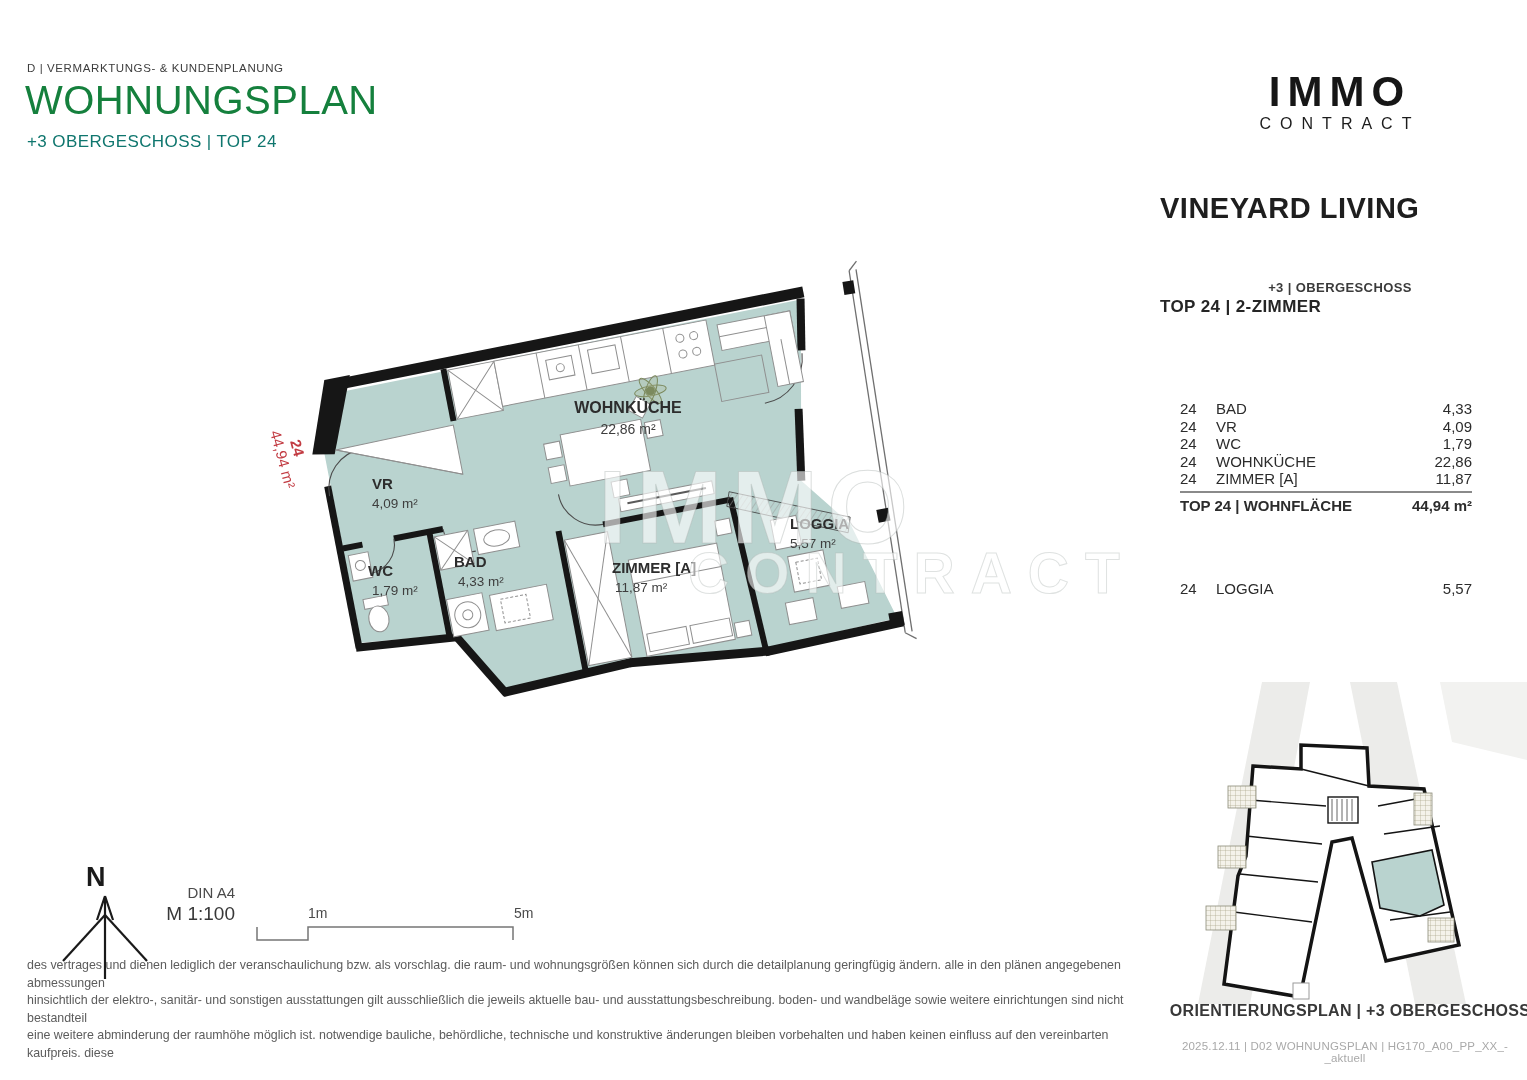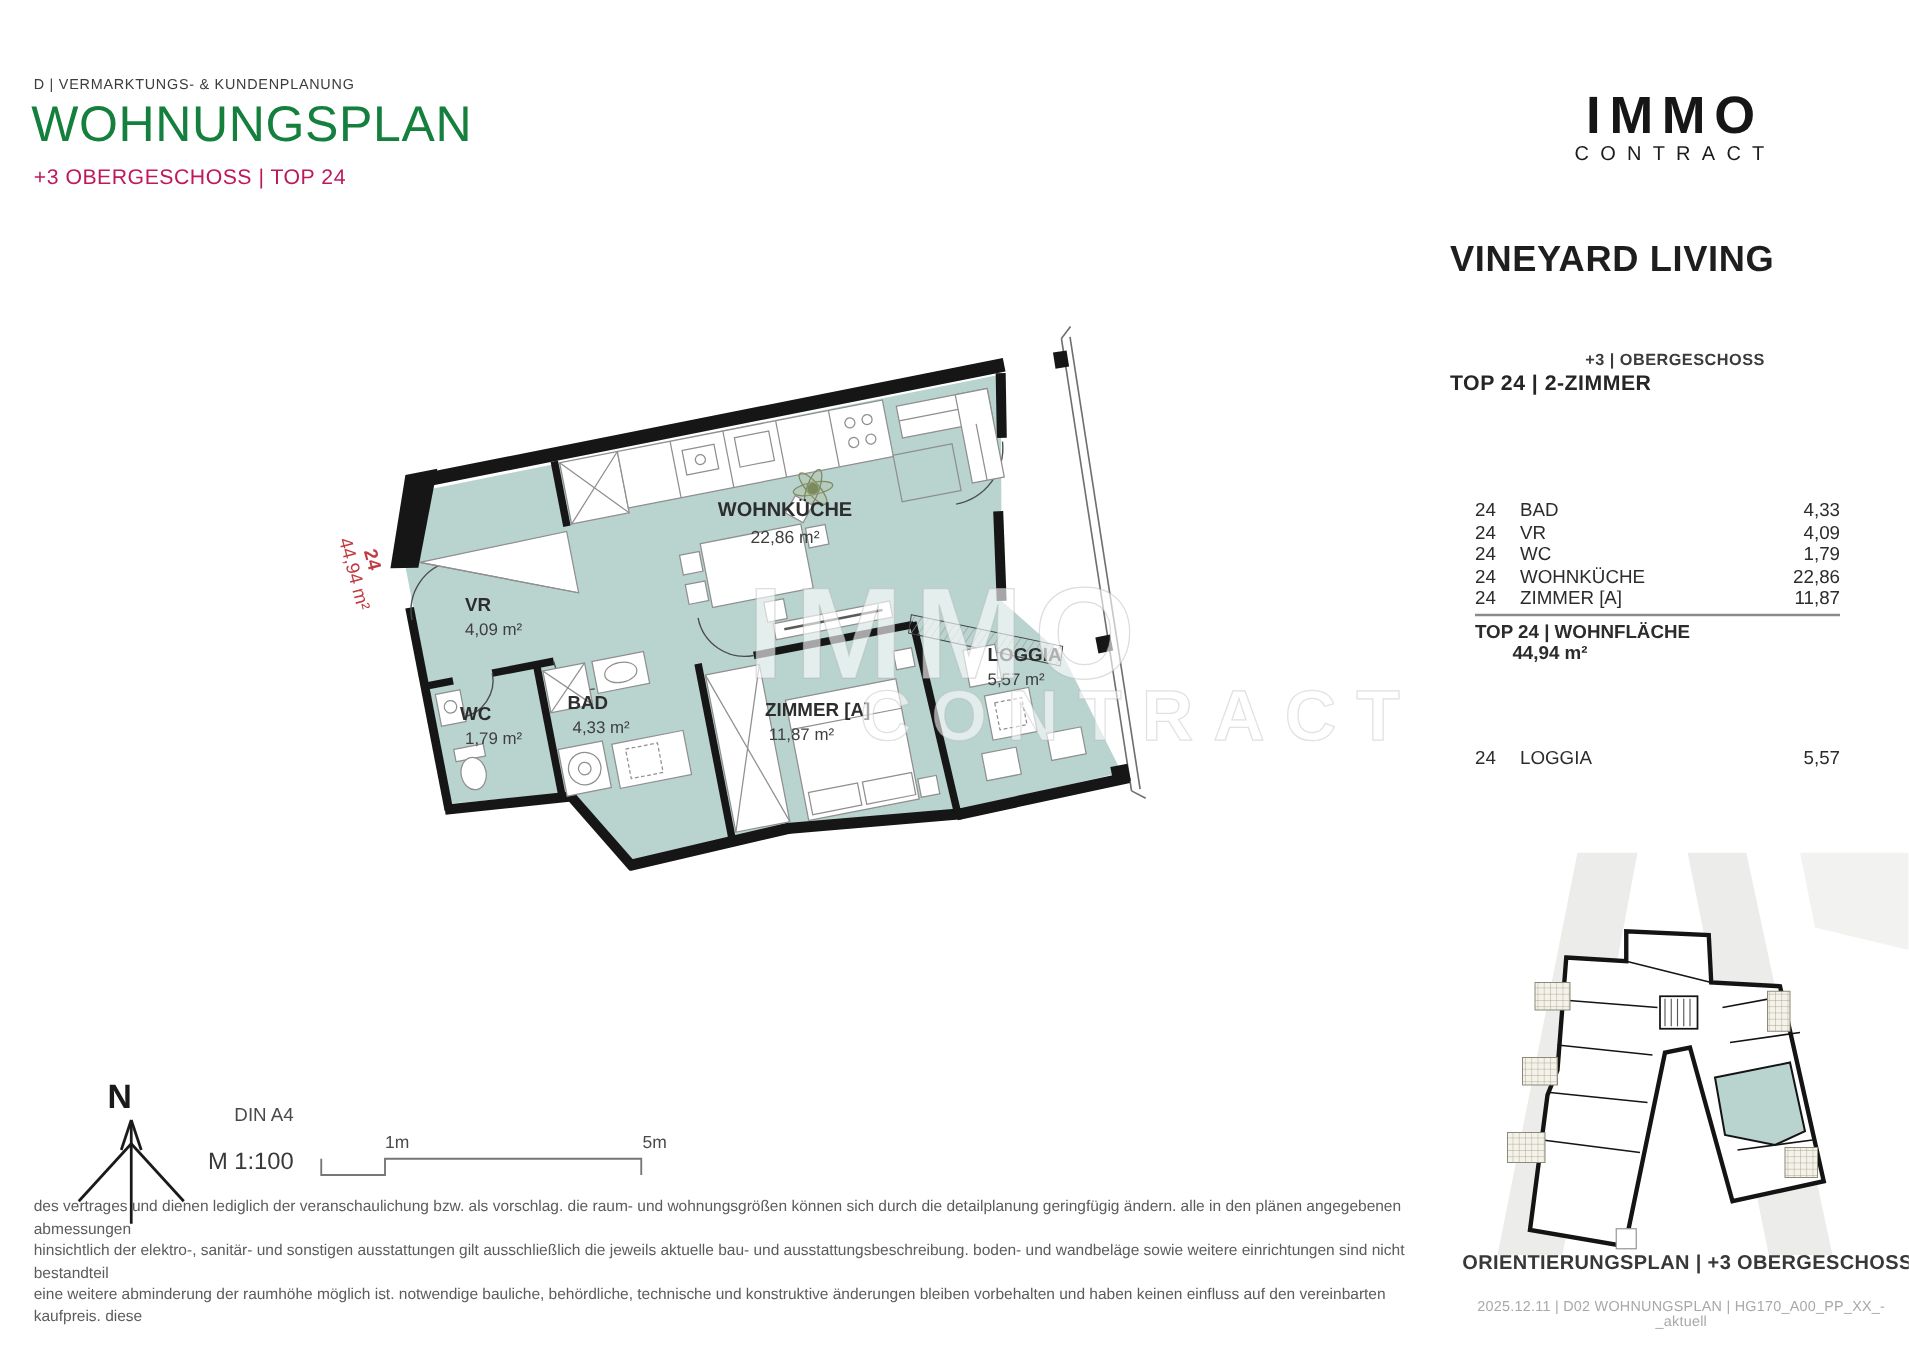--- a/index.html
+++ b/index.html
@@ -3,57 +3,57 @@
 <meta charset="utf-8">
 <style>
   html,body{margin:0;padding:0;background:#ffffff;}
   body{width:1527px;height:1080px;position:relative;overflow:hidden;
        font-family:"Liberation Sans",sans-serif;color:#232323;}
   .abs{position:absolute;}
 
   
   .dept{left:27px;top:62px;font-size:11.5px;letter-spacing:.6px;color:#3d3d3d;}
   .doc-title{left:25px;top:78px;font-size:40px;font-weight:400;letter-spacing:.5px;color:#15803d;text-align:center;}
-  .doc-sub{left:27px;top:132px;font-size:17px;letter-spacing:.4px;color:#be185d;}
+  .doc-sub{left:27px;top:132px;font-size:17px;letter-spacing:.4px;color:#0f766e;}
   .logo-immo{left:1160px;top:68px;width:360px;text-align:center;
              font-size:42px;font-weight:800;letter-spacing:7px;color:#161616;}
   .logo-contract{left:1160px;top:115px;width:360px;text-align:center;
              font-size:16px;font-weight:500;letter-spacing:9px;color:#1c1c1c;}
   .project{left:1160px;top:192px;width:360px;text-align:left;
              font-size:29px;font-weight:700;letter-spacing:.5px;color:#1e1e1e;}
   .floor-line{left:1160px;top:280px;width:360px;text-align:center;
              font-size:13px;letter-spacing:.4px;color:#3b3b3b;font-weight:bold;}
   .unit-line{left:1160px;top:297px;width:360px;text-align:left;
              font-size:17px;font-weight:700;letter-spacing:.4px;color:#252525;}
 
   
   .room-table{left:1180px;top:400px;width:292px;font-size:15px;color:#2c2c2c;}
   .room-table .trow{display:flex;line-height:17.5px;}
   .room-table .tno{width:36px;}
   .room-table .tname{flex:1;text-align:left;}
   .room-table .tarea{width:70px;text-align:right;}
   .tsep{border-top:2px solid #8a8a8a;margin-top:3px;padding-top:4px;}
-  .trow.total{font-weight:700;flex-direction:column;}
+  .trow.total{font-weight:700;}
   .trow.loggia-row{margin-top:66px;}
 
   
   .plan-svg{left:250px;top:258px;}
   .wm1{left:598px;top:448px;font-size:104px;font-weight:800;letter-spacing:9px;
        color:rgba(255,255,255,.62);-webkit-text-stroke:1px rgba(175,182,180,.45);}
   .wm2{left:688px;top:540px;font-size:57px;font-weight:700;letter-spacing:16px;
        color:rgba(255,255,255,.58);-webkit-text-stroke:1px rgba(175,182,180,.4);}
   .red-label{left:300px;top:424px;transform:rotate(75deg);transform-origin:0 0;
        color:#c23b42;font-size:15px;line-height:17px;white-space:nowrap;}
   .red-label .l1{font-weight:700;padding-left:14px;}
 
   
   .north-n{left:86px;top:862px;font-size:27px;font-weight:700;color:#1a1a1a;}
   .format-scale{left:120px;top:884px;width:115px;text-align:right;color:#4a4a4a;}
   .format-scale .f1{font-size:15px;}
-  .format-scale .f2{font-size:19px;color:#383838;margin-top:18px;}
+  .format-scale .f2{font-size:19px;color:#383838;margin-top:2px;}
 
   
   .disclaimer{left:27px;top:957px;width:1100px;font-size:12.4px;line-height:17.6px;color:#5c5c5c;}
 
   
   .map-caption{left:1165px;top:1002px;width:370px;text-align:center;
        font-size:16px;font-weight:700;letter-spacing:.3px;color:#383838;}
   .file-info{left:1165px;top:1040px;width:360px;text-align:center;
        font-size:11.5px;letter-spacing:.2px;color:#a9a9a9;}
 </style>

